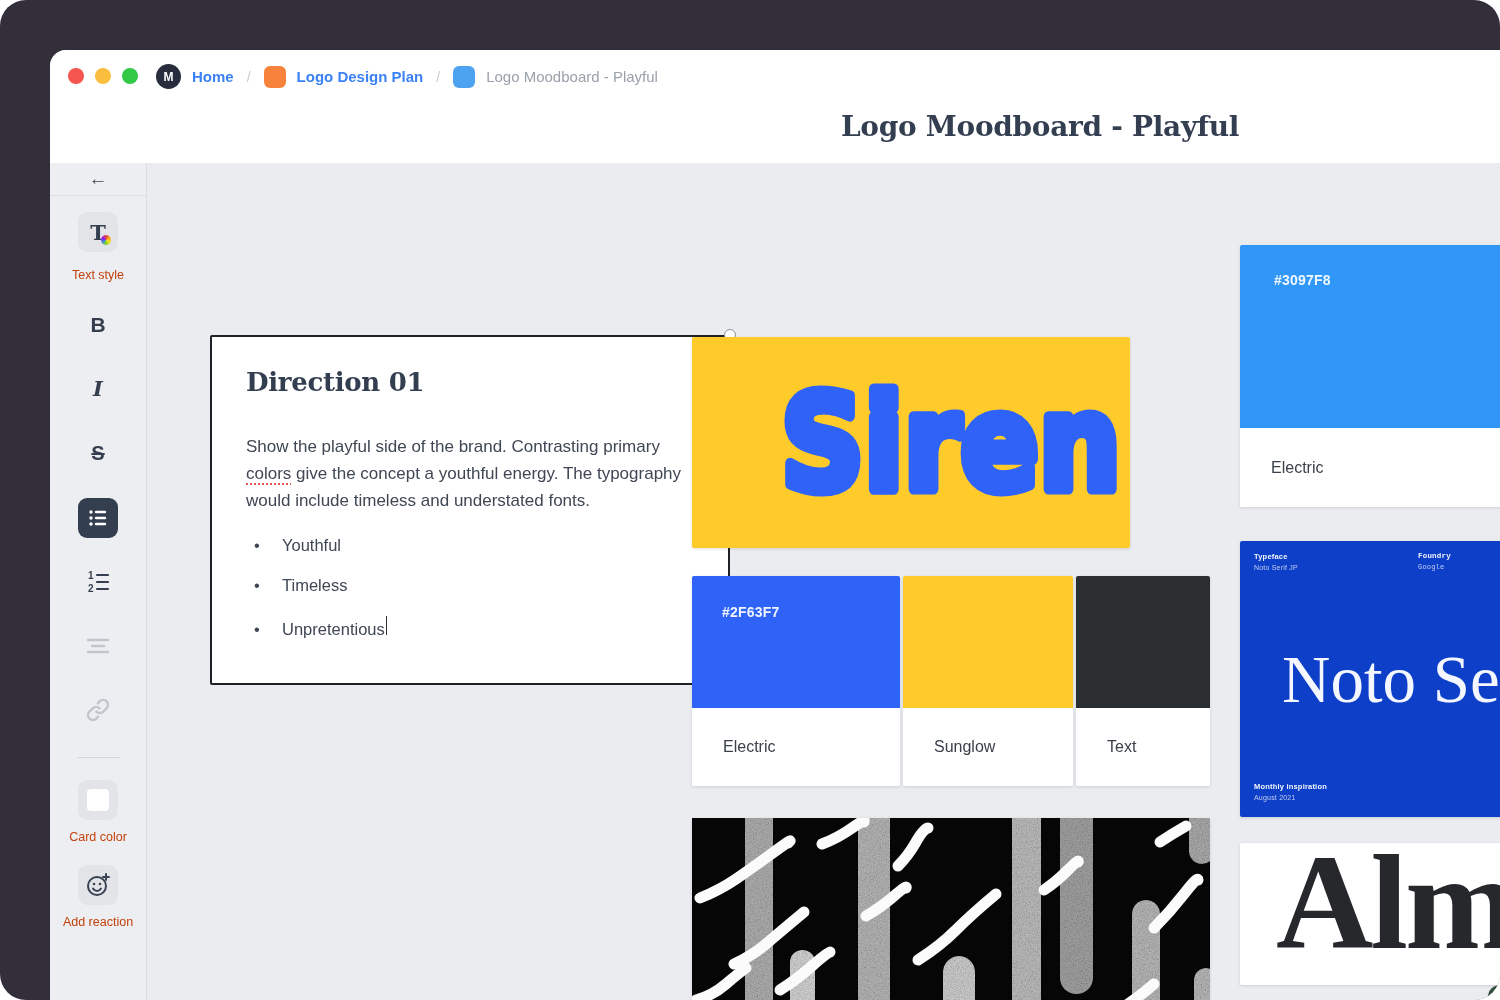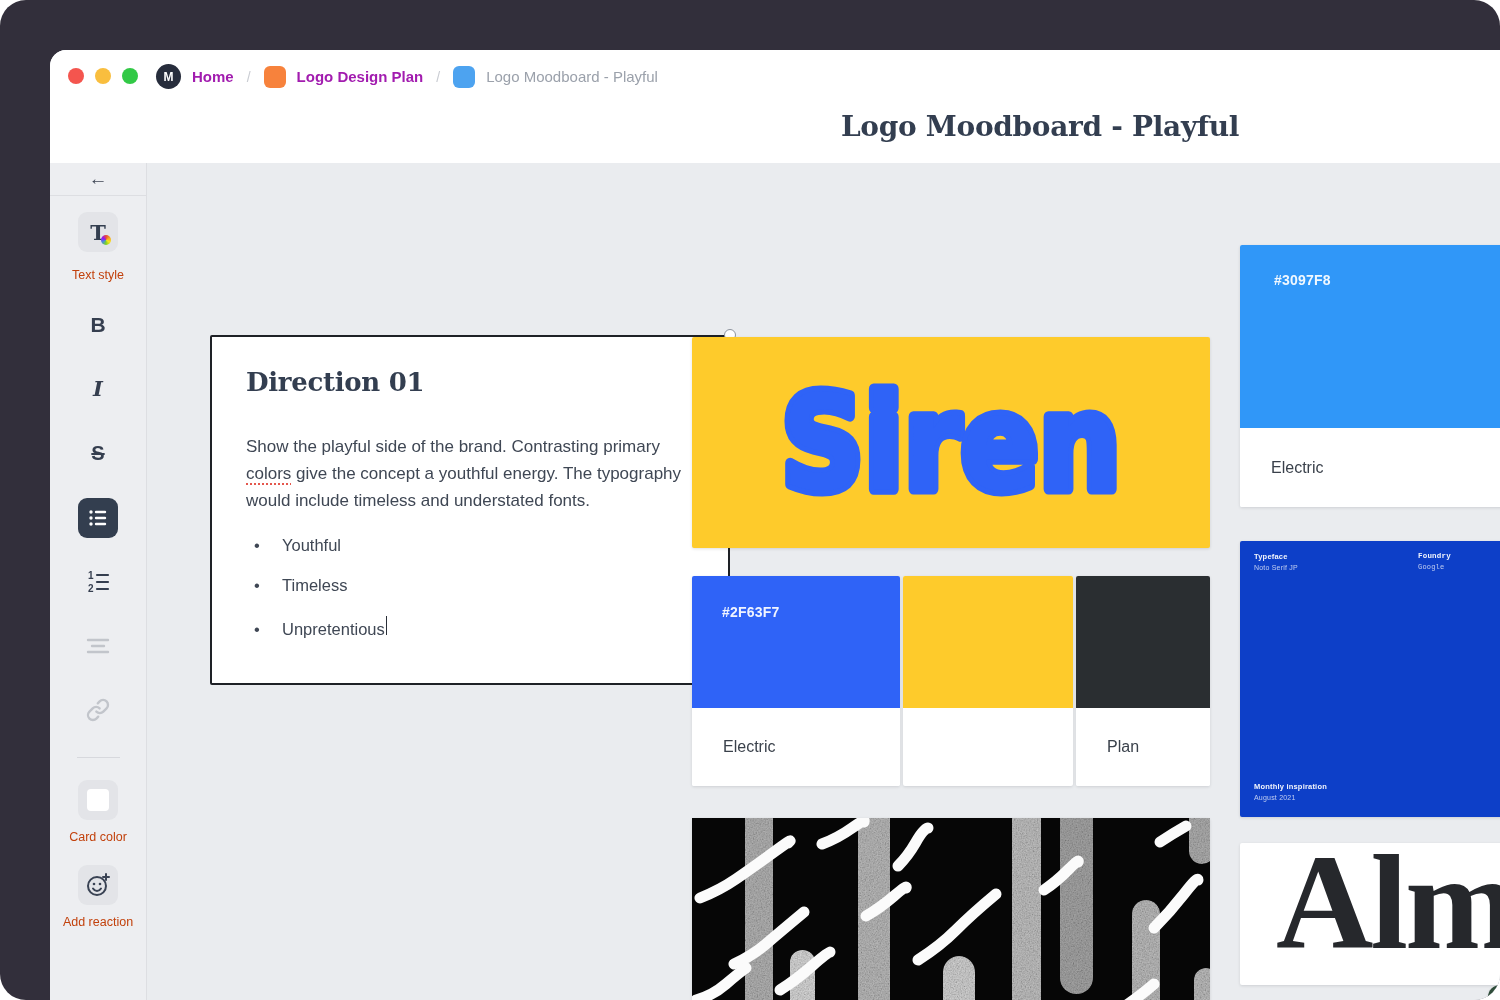--- a/index.html
+++ b/index.html
@@ -6,21 +6,21 @@
   html,body { width:1500px; height:1000px; background:#ffffff; font-family:"Liberation Sans", sans-serif; }
   .frame { position:absolute; inset:0; width:1500px; height:1000px; background:#322F3B; border-radius:26px; overflow:hidden; }
   .window { position:absolute; left:50px; top:50px; width:1450px; height:950px; background:#EAECEF; border-top-left-radius:16px; overflow:hidden; }
 
   
   .titlebar { position:absolute; left:0; top:0; width:100%; height:113px; background:#ffffff; }
   .lights { position:absolute; left:18px; top:18px; display:flex; gap:11px; }
   .light { width:16px; height:16px; border-radius:50%; }
   .breadcrumb { position:absolute; left:106px; top:14px; height:25px; display:flex; align-items:center; gap:11px; font-size:15px; white-space:nowrap; }
   .logo-circle { width:25px; height:25px; border-radius:50%; background:#272D3C; color:#fff; display:flex; align-items:center; justify-content:center; font-weight:700; font-size:12px; }
-  .crumb-strong { font-weight:700; color:#a21caf; }
+  .crumb-strong { font-weight:700; color:#3b82f6; }
   .crumb-sep { color:#C9CCD2; font-size:14px; padding:0 2px; }
   .crumb-icon { width:22px; height:22px; border-radius:6px; flex:0 0 auto; }
   .crumb-muted { color:#9BA1AB; }
   .page-title { position:absolute; left:990px; top:60px; transform:translateX(-50%); font-family:"DejaVu Serif", serif; font-weight:700; font-size:28px; letter-spacing:-0.3px; color:#333E50; white-space:nowrap; }
 
   
   .toolbar { position:absolute; left:0; top:113px; width:97px; bottom:0; background:#EDEEF1; border-right:1px solid #DDDEE2; }
   .back-row { position:absolute; left:0; top:0; width:100%; height:33px; display:flex; align-items:center; justify-content:center; border-bottom:1px solid #DDDEE2; color:#3E4554; font-size:19px; cursor:pointer; }
   .t-item { position:absolute; left:0; width:96px; display:flex; justify-content:center; }
   .t-label { font-size:12.5px; color:#c2410c; }
@@ -46,21 +46,21 @@
   .dir-body { margin-top:36px; font-size:17px; line-height:27px; color:#3F4754; }
   .misspell { text-decoration:underline dotted #E4574D 2px; text-underline-offset:4px; }
   .dir-list { margin-top:22px; }
   .dir-li { display:flex; font-size:16.5px; color:#3F4754; margin-bottom:21px; align-items:baseline; }
   .dir-li .dot { width:36px; text-align:left; padding-left:8px; color:#3F4754; }
   .caret { display:inline-block; width:1.5px; height:19px; background:#2A2F38; vertical-align:-3px; margin-left:1px; }
   .sel-handle { position:absolute; right:-8px; top:-8px; width:12px; height:12px; background:#fff; border:1.5px solid #8E949E; border-radius:50%; }
   .resize-grip { position:absolute; right:3px; bottom:3px; }
 
   
-  .siren-card { left:544px; top:174px; width:518px; height:211px;text-decoration:underline; }
+  .siren-card { left:544px; top:174px; width:438px; height:211px;text-decoration:underline; }
   .siren-card svg { display:block; }
 
   
   .swatch-card { overflow:hidden; }
   .swatch-top { position:relative; width:100%; }
   .swatch-hex { position:absolute; left:30px; top:28px; font-size:14px; font-weight:700; color:rgba(255,255,255,.93); letter-spacing:.2px; }
   .swatch-label { padding-left:31px; display:flex; align-items:center; font-size:16px; color:#3A414B; background:#fff; }
 
   
   .noto-card { left:1092px; top:378px; width:310px; height:276px; color:#fff; }
@@ -253,44 +253,46 @@
       <div class="card swatch-card" style="left:544px; top:413px; width:208px; height:210px;">
         <div class="swatch-top" style="height: 132px; background: rgb(47, 99, 247);">
           <span class="swatch-hex">#2F63F7</span>
         </div>
         <div class="swatch-label" style="height:78px;">Electric</div>
       </div>
       <div class="card swatch-card" style="left:755px; top:413px; width:170px; height:210px;">
         <div class="swatch-top" style="height: 132px; background: rgb(254, 203, 43);">
           <span class="swatch-hex"></span>
         </div>
+        <div class="swatch-label" style="height:78px;">Sunglow</div>
       </div>
       <div class="card swatch-card" style="left:928px; top:413px; width:134px; height:210px;">
         <div class="swatch-top" style="height: 132px; background: rgb(42, 46, 49);">
           <span class="swatch-hex"></span>
         </div>
-        <div class="swatch-label" style="height:78px;">Plan</div>
+        <div class="swatch-label" style="height:78px;">Text</div>
       </div>
 
       <div class="card swatch-card" style="left:1092px; top:82px; width:310px; height:262px;">
         <div class="swatch-top" style="height: 183px; background: rgb(48, 151, 248);">
           <span class="swatch-hex" style="left:34px; top:27px;">#3097F8</span>
         </div>
         <div class="swatch-label" style="height:79px;">Electric</div>
       </div>
 
       <div class="card noto-card" style="background: rgb(13, 63, 200);">
         <div class="noto-meta" style="left:14px; top:11px;">
           <div class="m-label">Typeface</div>
           <div class="m-value">Noto Serif JP</div>
         </div>
         <div class="noto-meta" style="left:178px; top:11px;font-family:Liberation Mono, monospace;">
           <div class="m-label">Foundry</div>
           <div class="m-value">Google</div>
         </div>
+        <div class="noto-sample">Noto Se</div>
         <div class="noto-meta" style="left:14px; bottom:16px;">
           <div class="m-label">Monthly inspiration</div>
           <div class="m-value">August 2021</div>
         </div>
       </div>
 
       <div class="card pattern-card">
         <svg width="518" height="240" viewBox="0 0 518 240">
           <defs>
             <filter id="barnoise" x="-5%" y="-5%" width="110%" height="110%">

